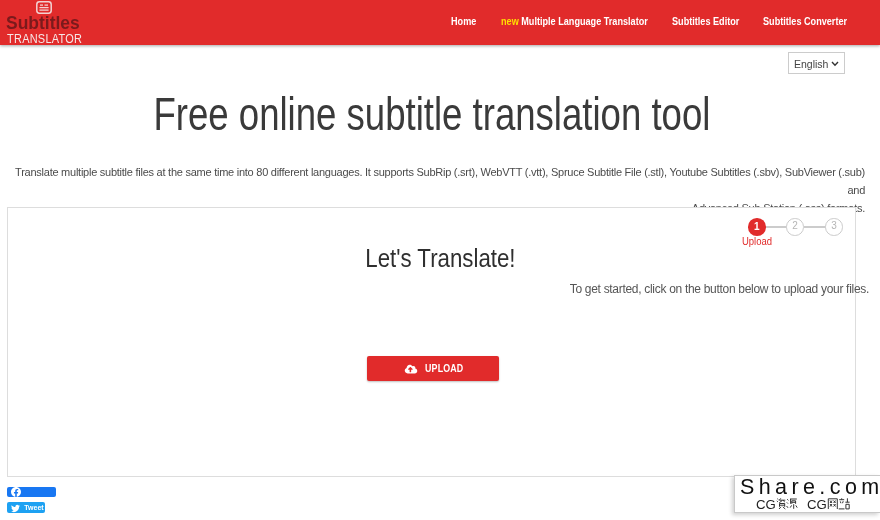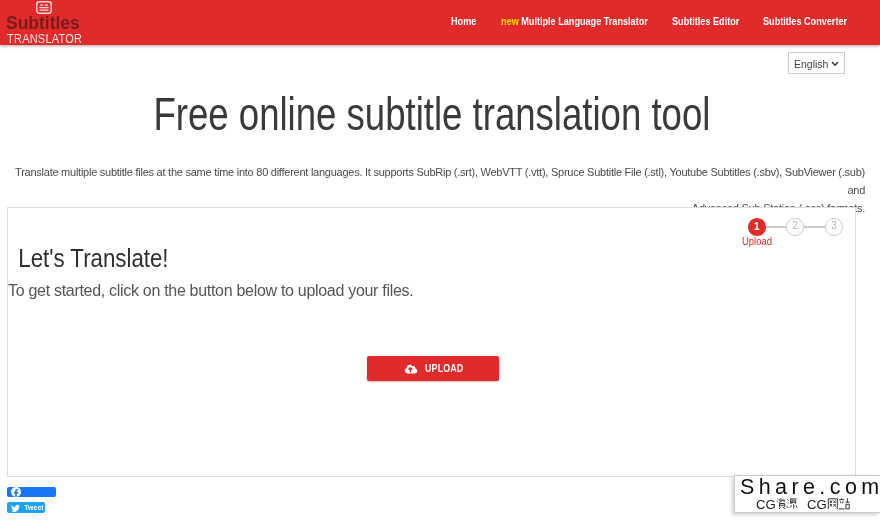--- a/index.html
+++ b/index.html
@@ -34,25 +34,25 @@
   .card { position:absolute; left:7px; top:207px; width:849px; height:270px;
     background:#fff; border:1px solid #ddd; }
   .step { position:absolute; width:17.5px; height:17.5px; border-radius:50%;
     text-align:center; font-size:10px; line-height:17.5px; }
   .s1 { left:740px; top:10px; background:#e12b2b; color:#fff; font-weight:bold; }
   .s2 { left:778.3px; top:10px; background:#fff; border:1.6px solid #ccc; color:#b5b5b5; line-height:14.5px; }
   .s3 { left:817.4px; top:10px; background:#fff; border:1.6px solid #ccc; color:#b5b5b5; line-height:14.5px; }
   .ln { position:absolute; top:17.8px; height:1.8px; background:#ccc; }
   .lab { position:absolute; left:722px; top:27.5px; width:54px; text-align:center;
     font-size:10px; color:#e12b2b; transform:scaleX(0.95); transform-origin:50% 50%; }
-  .lt { position:absolute; left:0; top:37px; width:849px; }
+  .lt { position:absolute; left:8px; top:37px; width:849px; text-align:center; }
   .lt span { display:inline-block; font-size:25.3px; color:#2f2f2f;
     transform:scaleX(0.88); transform-origin:50% 50%; white-space:nowrap; line-height:26px; }
-  .sub { position:absolute; left:0; top:73.5px; width:849px; text-align:left;
-    font-size:16px; letter-spacing:-0.3px; color:#555; }
+  .sub { position:absolute; left:12px; top:73.5px; width:849px; text-align:right;
+    font-size:12px; letter-spacing:-0.3px; color:#555; }
   .btn { position:absolute; left:359px; top:148px; width:132px; height:25px;
     background:#e12b2b; border-radius:2px; color:#fff; text-align:center;
     box-shadow:0 1px 2px rgba(0,0,0,.25); }
   .btn svg { position:absolute; left:37px; top:7.5px; }
   .btn b { position:absolute; left:58px; top:6px; font-size:10.8px; letter-spacing:0.2px; display:inline-block; transform:scaleX(0.82); transform-origin:0 50%; }
 
   
   .fb { position:absolute; left:6.5px; top:486.7px; width:49.5px; height:10.8px;
     background:#1877f2; border-radius:2px; }
   .fb svg { position:absolute; left:4px; top:0.6px; }

